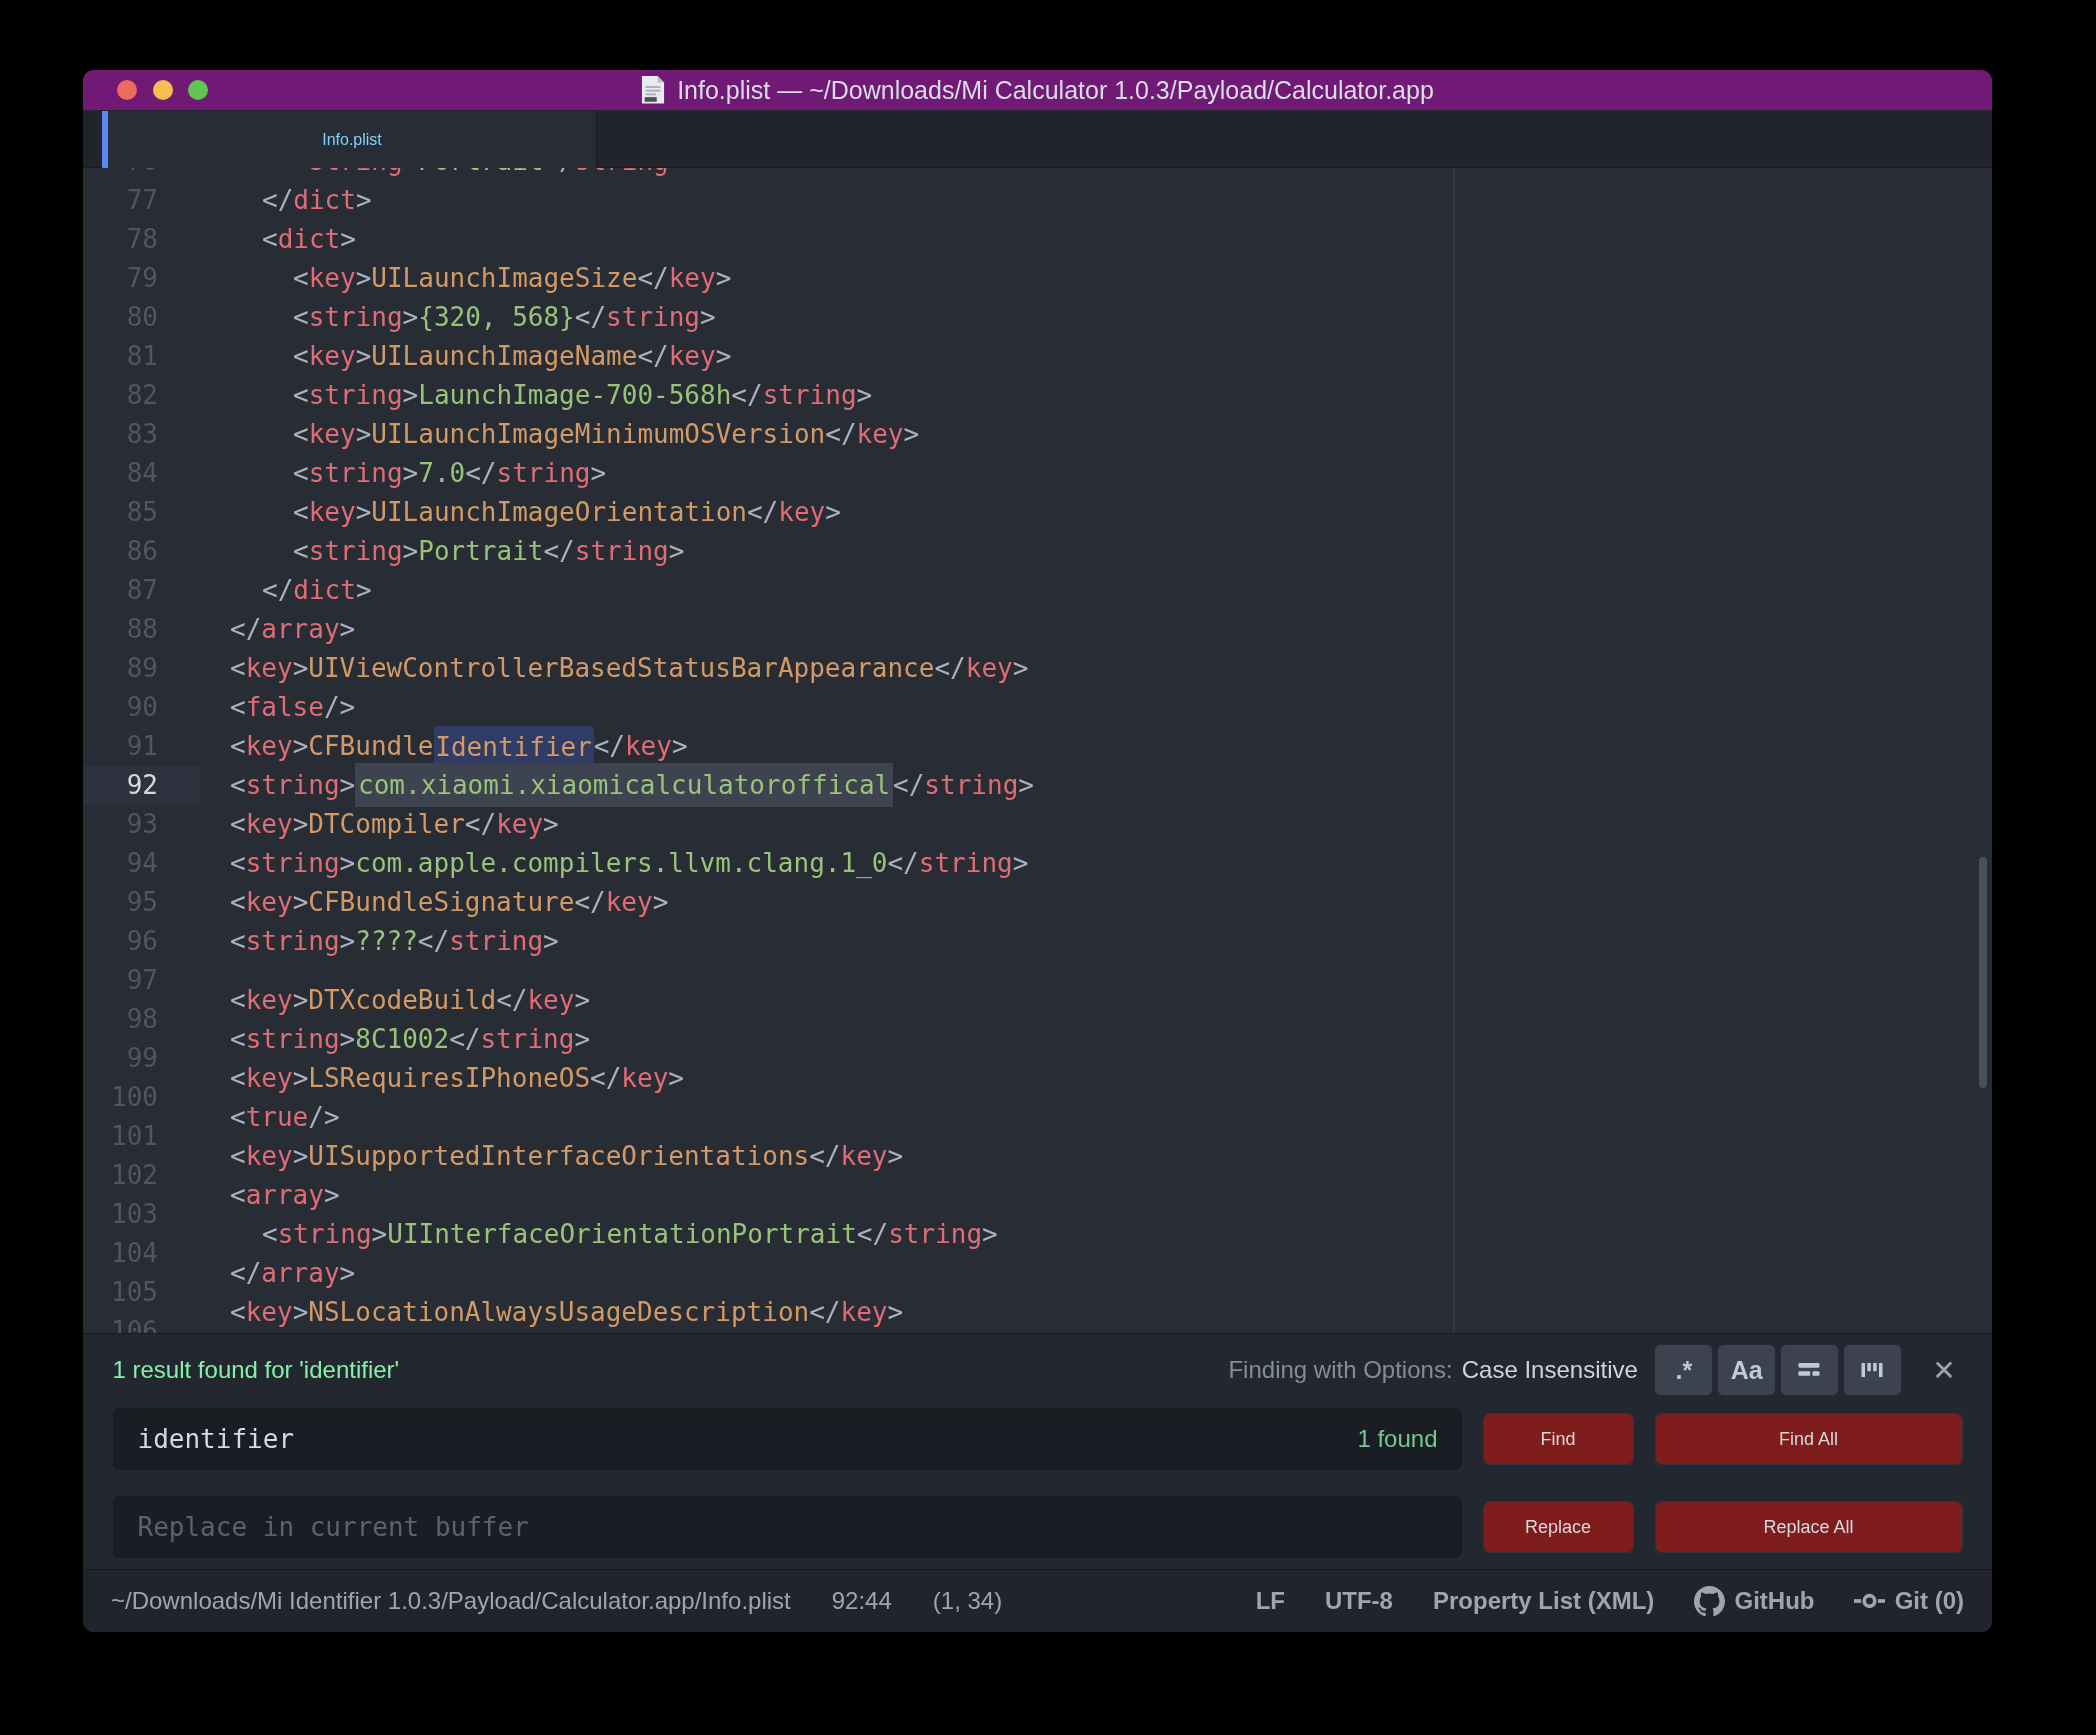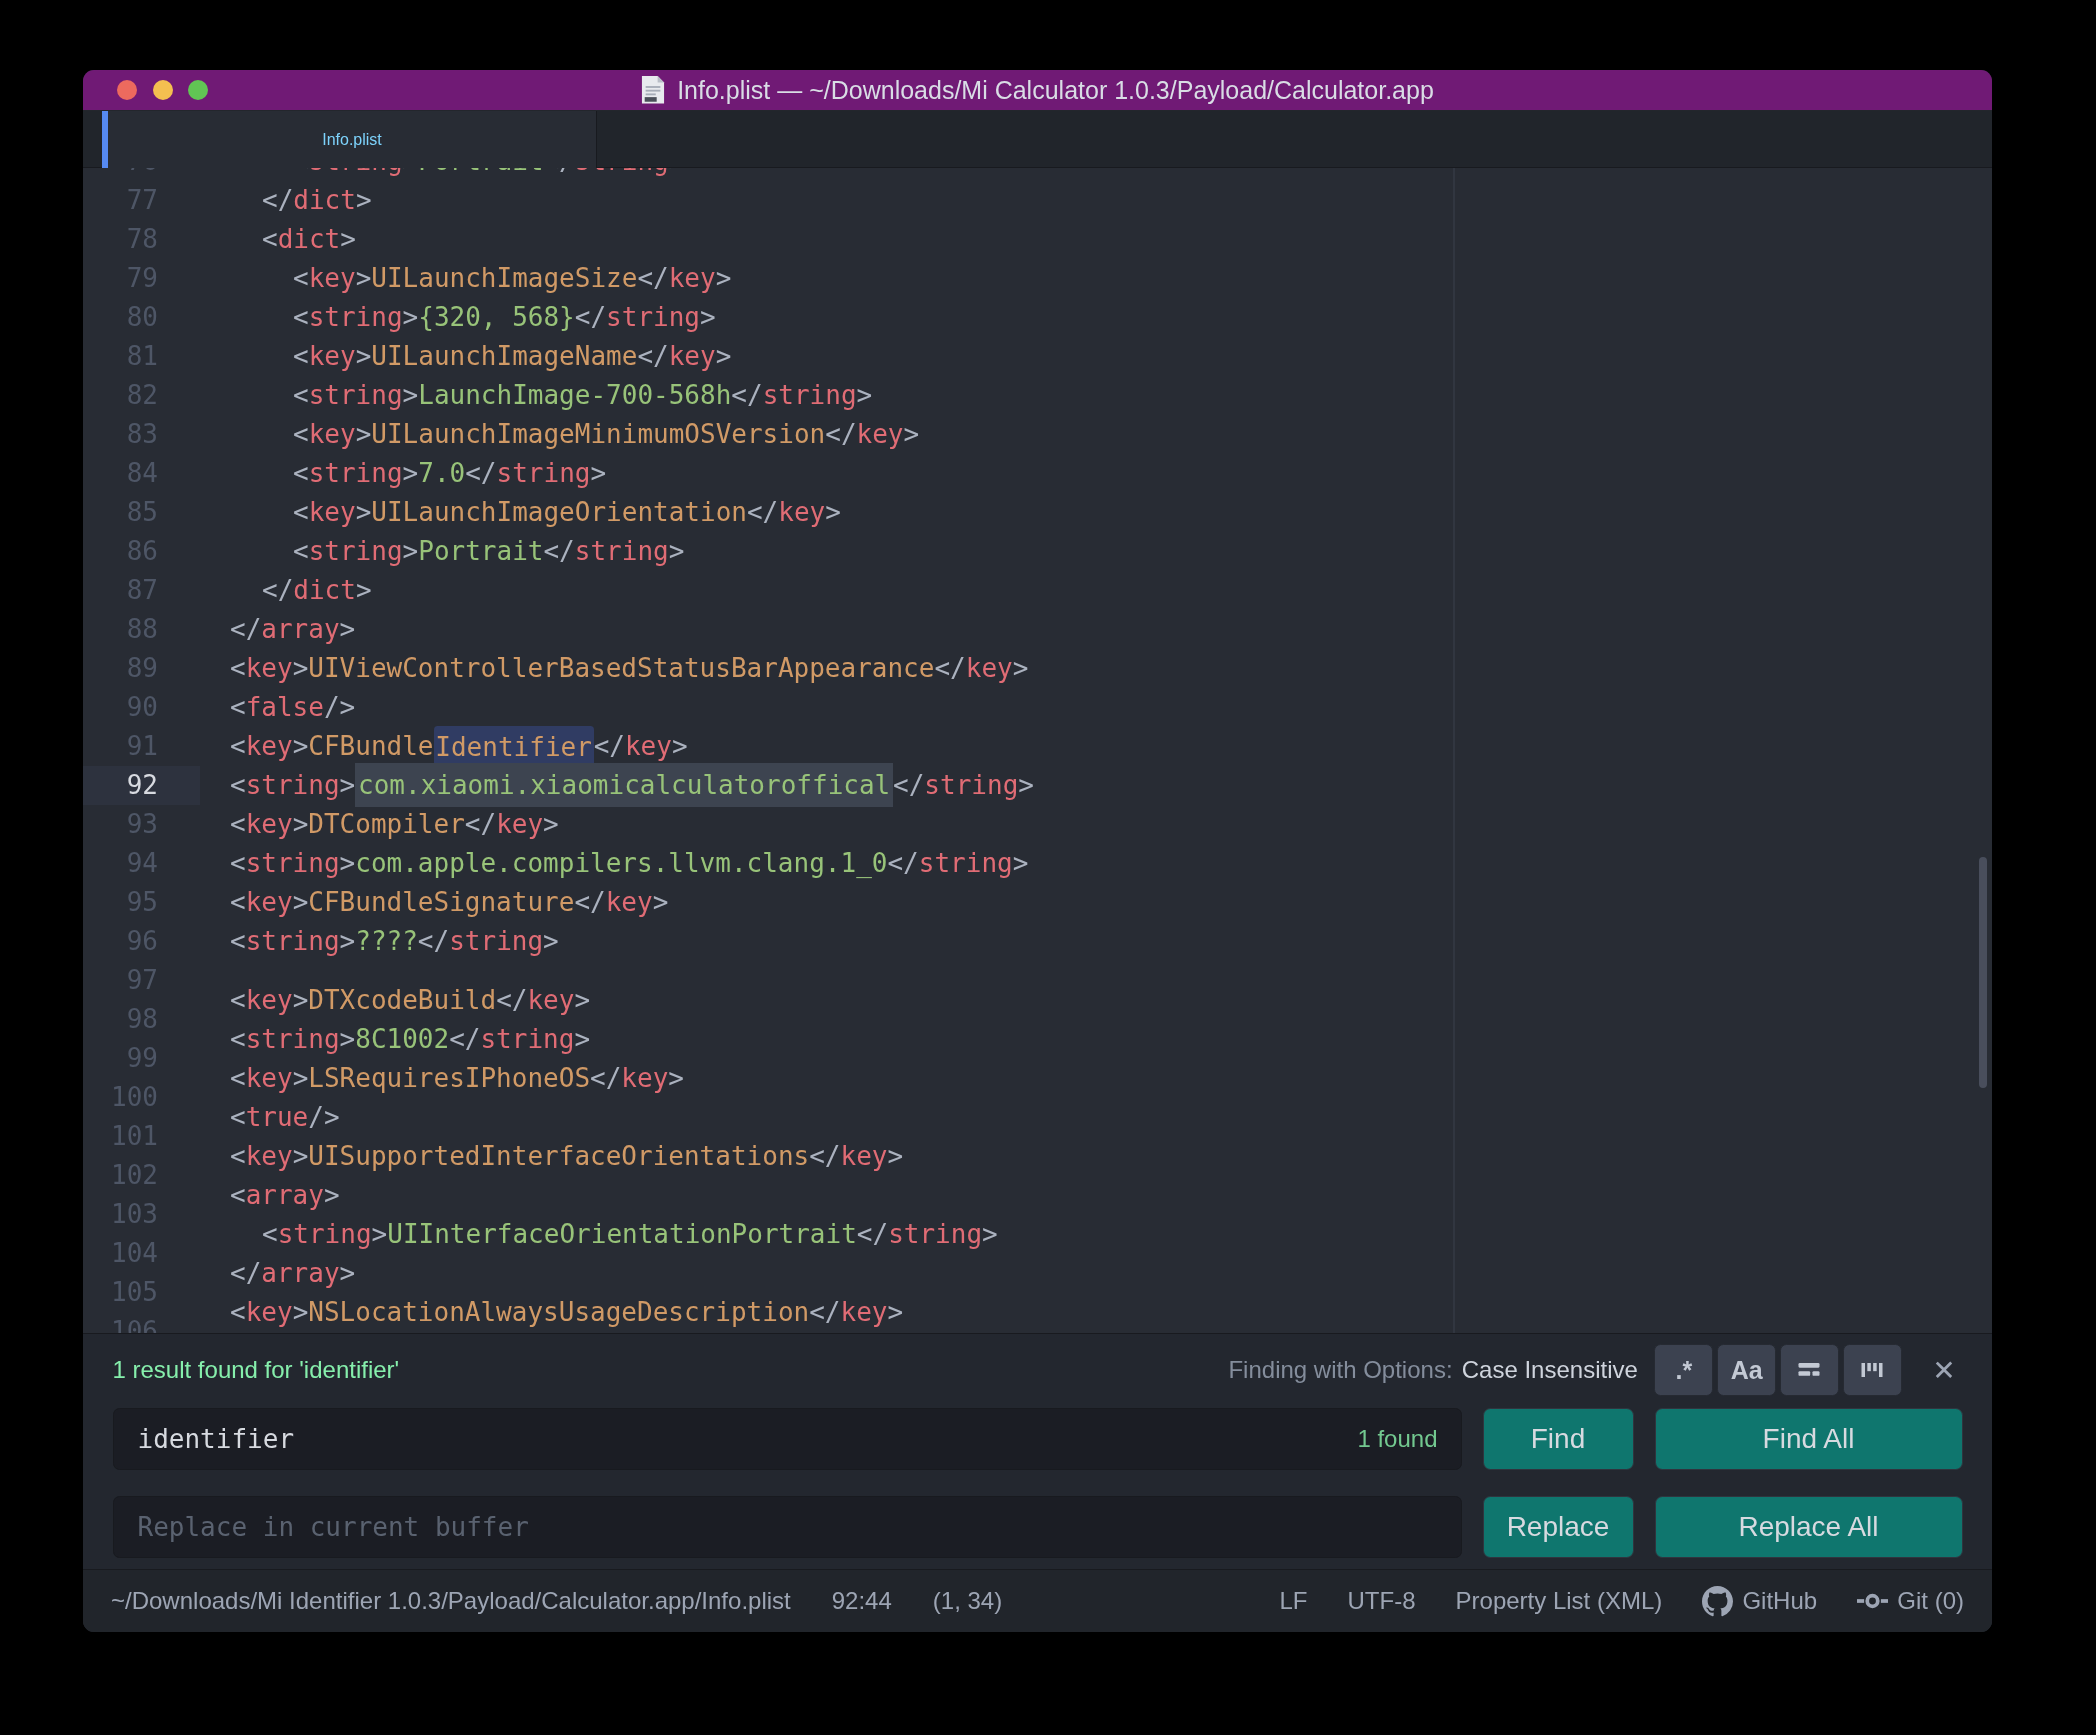--- a/index.html
+++ b/index.html
@@ -73,33 +73,33 @@
                text-align:center; }
   .fp-row2 { margin-top:11px; display:flex; align-items:center; }
   .fp-row3 { margin-top:26px; display:flex; align-items:center; }
   .input-wrap { position:relative; flex:1 1 auto; }
   .fp-input { width:100%; height:62px; background:#1b1d24; border:0.9px solid #181a1f;
               border-radius:6.5px; color:#d7dae0; font-family:"DejaVu Sans Mono", monospace;
               font-size:26px; padding:0 24px; outline:none; }
   .fp-input::placeholder { color:#5a6270; opacity:1; }
   .result-count { position:absolute; right:24px; top:50%; transform:translateY(-50%);
                   color:#73c990; font-size:24px; }
-  .btn { height:62px; background:#0f766e; border:0.9px solid #30343e; border-radius:7.4px;
-         color:#d7dae0; font-size:28px; display:flex; align-items:center;
+  .btn { height:52px; background:#7f1d1d; border:0.9px solid #30343e; border-radius:7.4px;
+         color:#d7dae0; font-size:18px; display:flex; align-items:center;
          justify-content:center; }
   .btn.small { width:151px; margin-left:21px; }
   .btn.wide  { width:308px; margin-left:21px; }
 
   
   .statusbar { flex:0 0 63px; background:#21252b; border-top:1.8px solid #181a1f;
                display:flex; align-items:center; justify-content:space-between;
                padding:0 28px; color:#9da5b4; font-size:24px; }
   .sb-left, .sb-right { display:flex; align-items:center; }
   .sb-left > * { margin-right:41px; }
-  .sb-right > * { margin-left:40px; }
+  .sb-right > * { margin-left:40px;font-weight:bold; }
   .sb-item { display:flex; align-items:center; gap:9.2px; }
   .sb-icon svg { display:block; }
 </style>
 </head>
 <body>
 
 <div class="window">
 
   <div class="titlebar">
     <div class="traffic">

